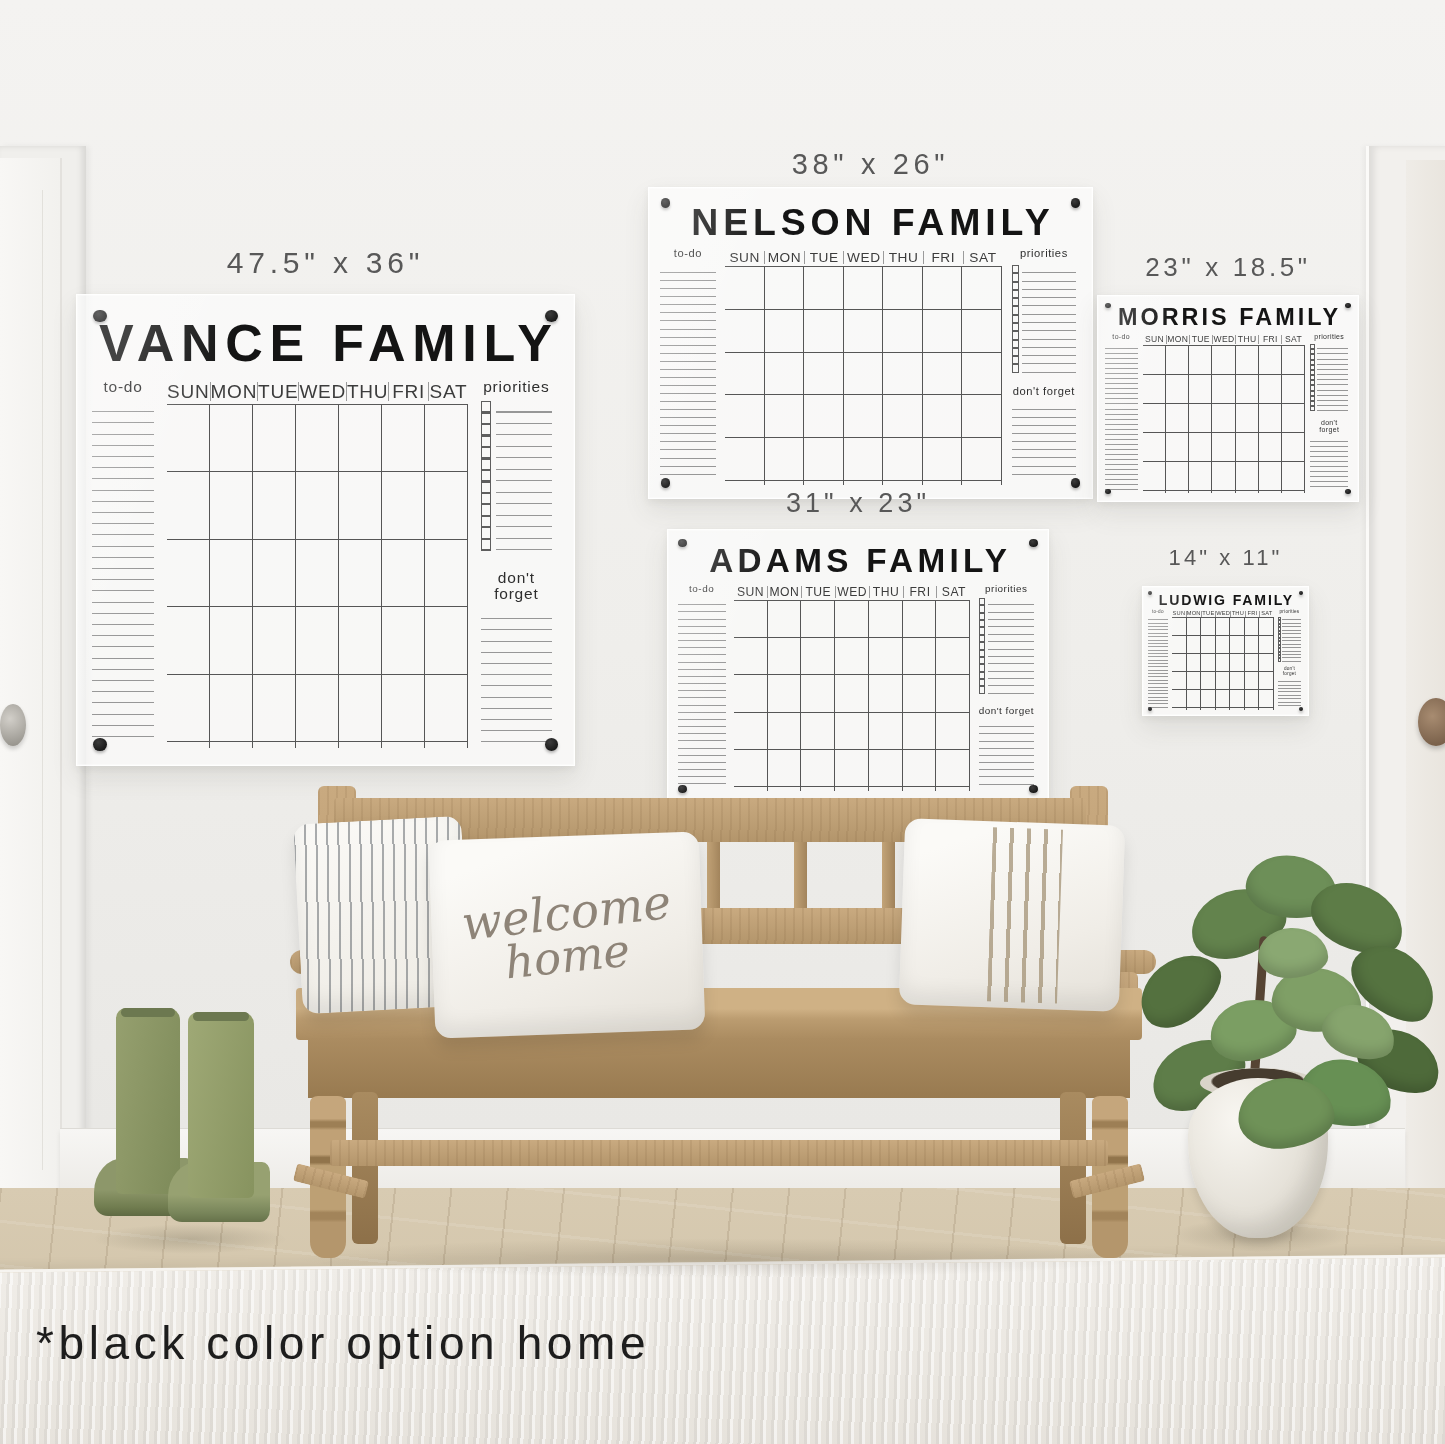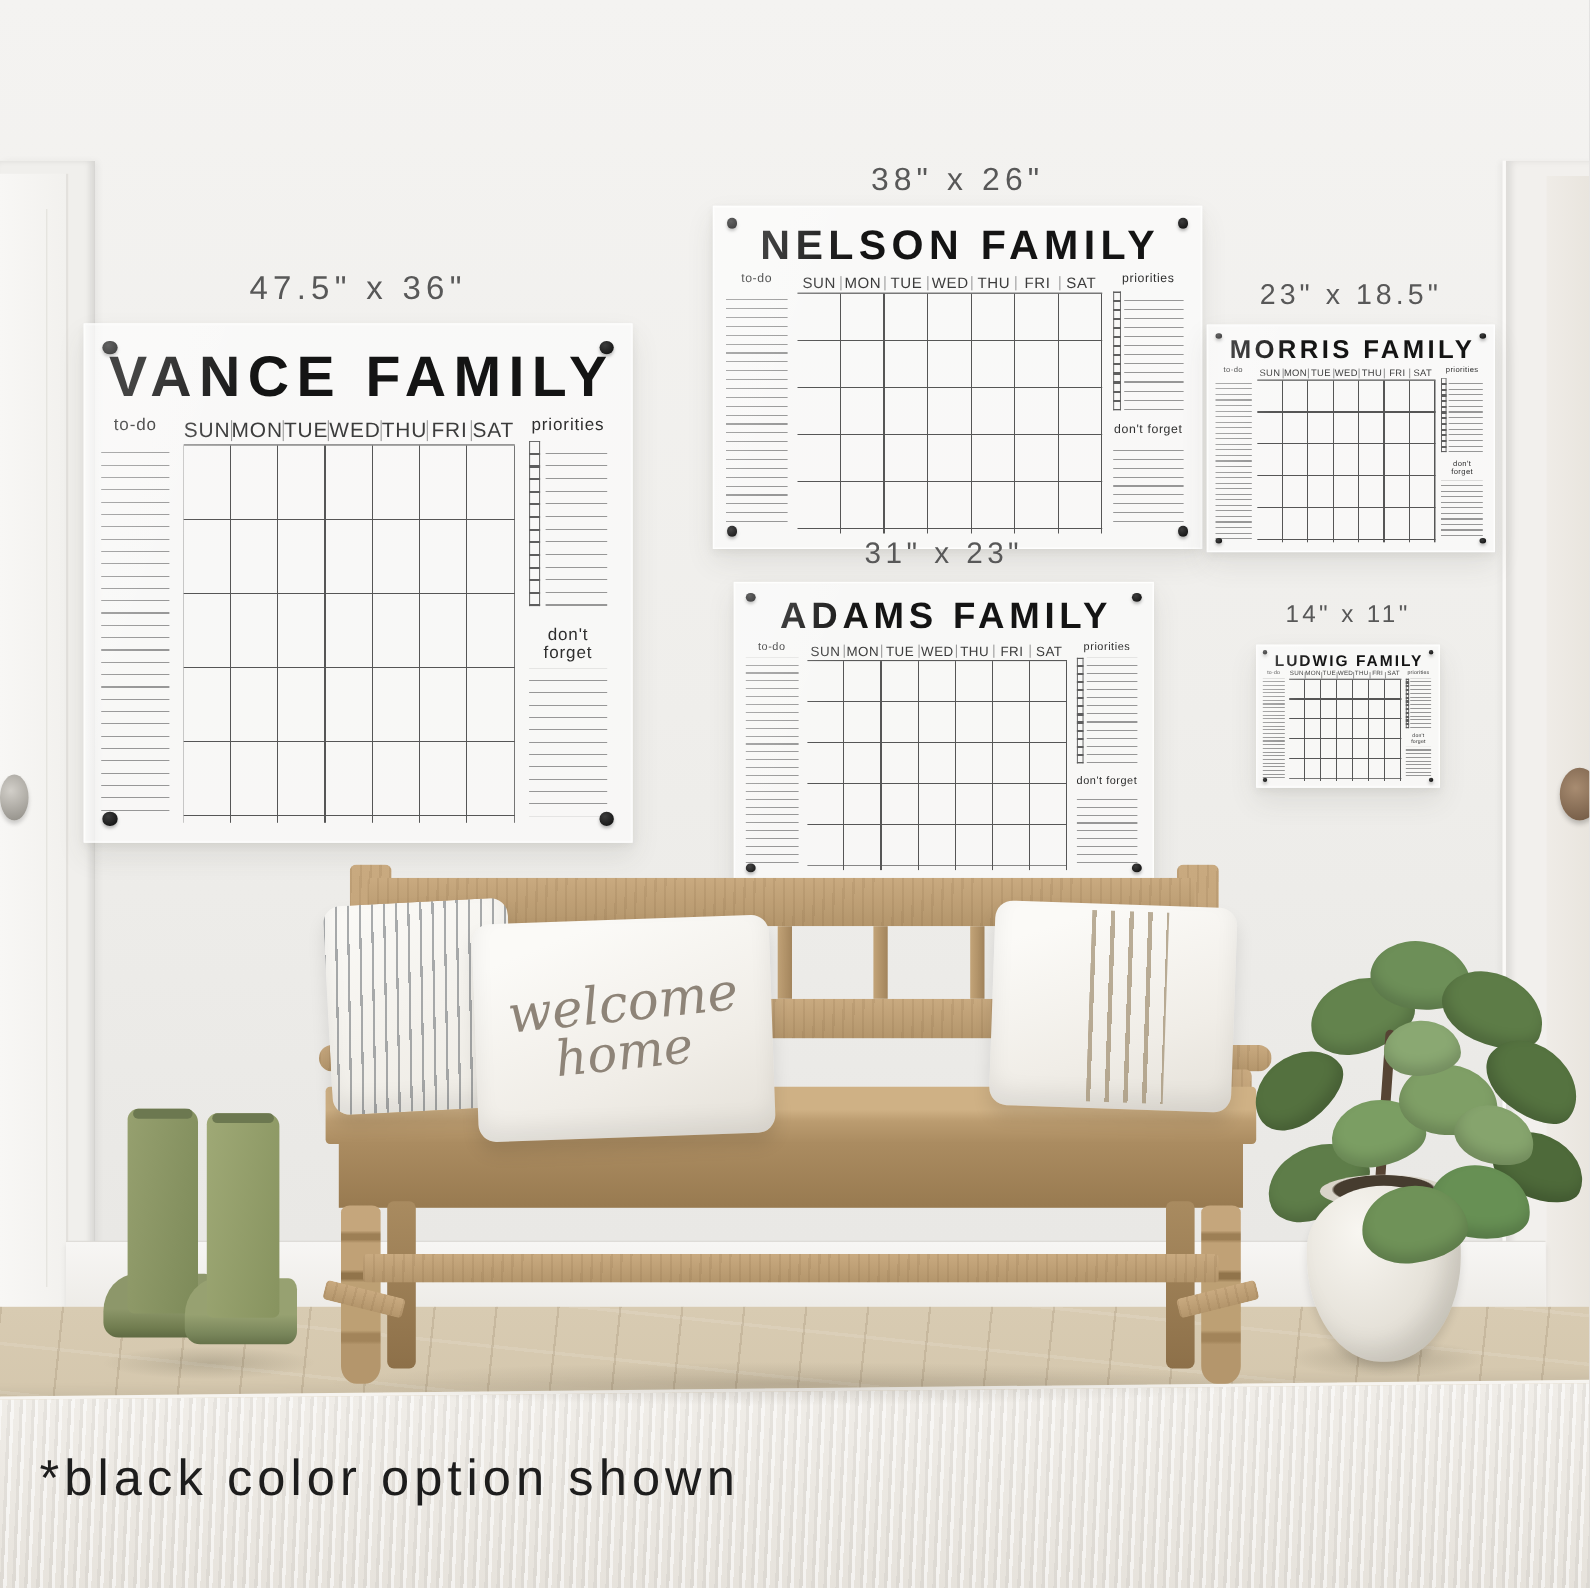--- a/index.html
+++ b/index.html
@@ -435,15 +435,15 @@
   <div class="abs stem"></div>
   <div class="abs pot-rim"></div>
   <div class="abs pot"></div>
   <div class="leaf" style="left:1300px;top:1060px;width:92px;height:66px;transform:rotate(10deg);background:#679054;"></div>
   <div class="leaf" style="left:1238px;top:1078px;width:96px;height:70px;transform:rotate(-6deg);background:#6f9258;"></div>
   <div class="leaf" style="left:1210px;top:1000px;width:86px;height:60px;transform:rotate(-10deg);background:#7b9e63;"></div>
   <div class="leaf" style="left:1272px;top:968px;width:90px;height:64px;transform:rotate(6deg);background:#7f9f66;"></div>
   <div class="leaf" style="left:1322px;top:1006px;width:74px;height:52px;transform:rotate(18deg);background:#86a46d;"></div>
   <div class="leaf" style="left:1258px;top:928px;width:70px;height:50px;transform:rotate(-2deg);background:#8aa872;"></div>
 
-  <div class="abs footnote">*black color option shown</div>
+  <div class="abs footnote">*black color option home</div>
 
 </div>
 
 </body></html>

